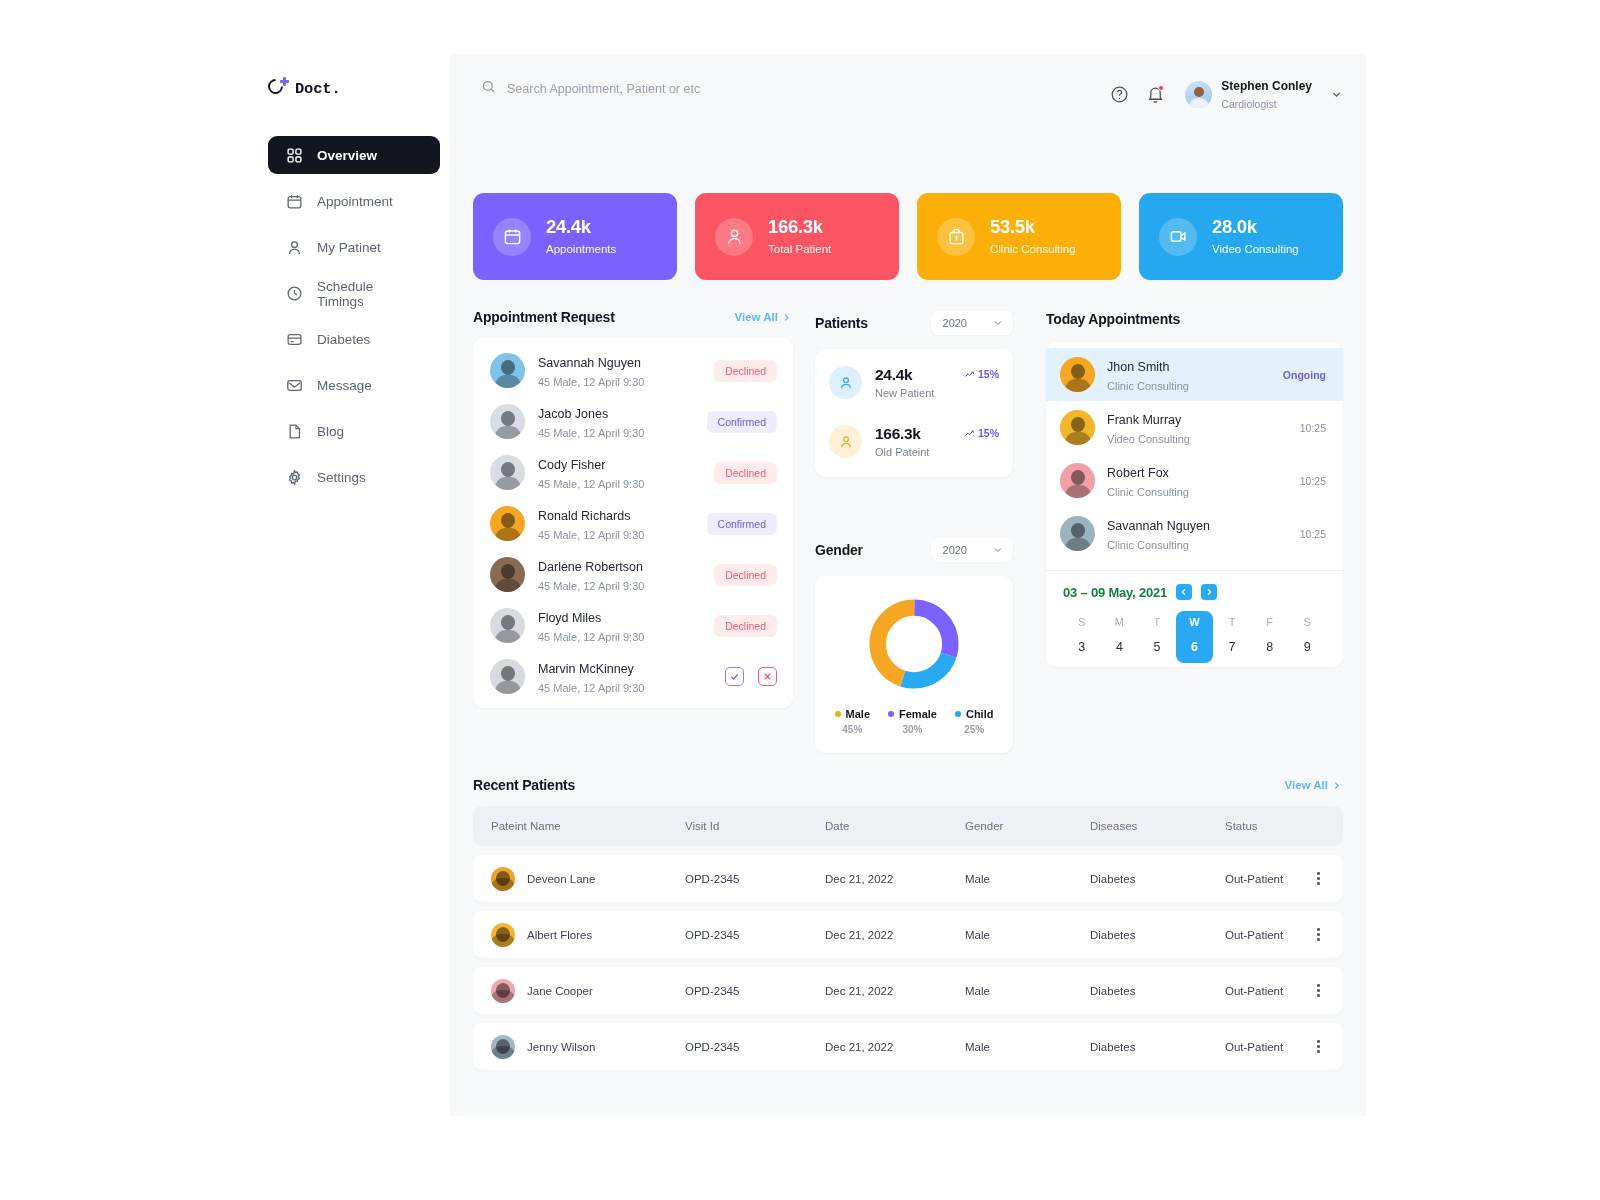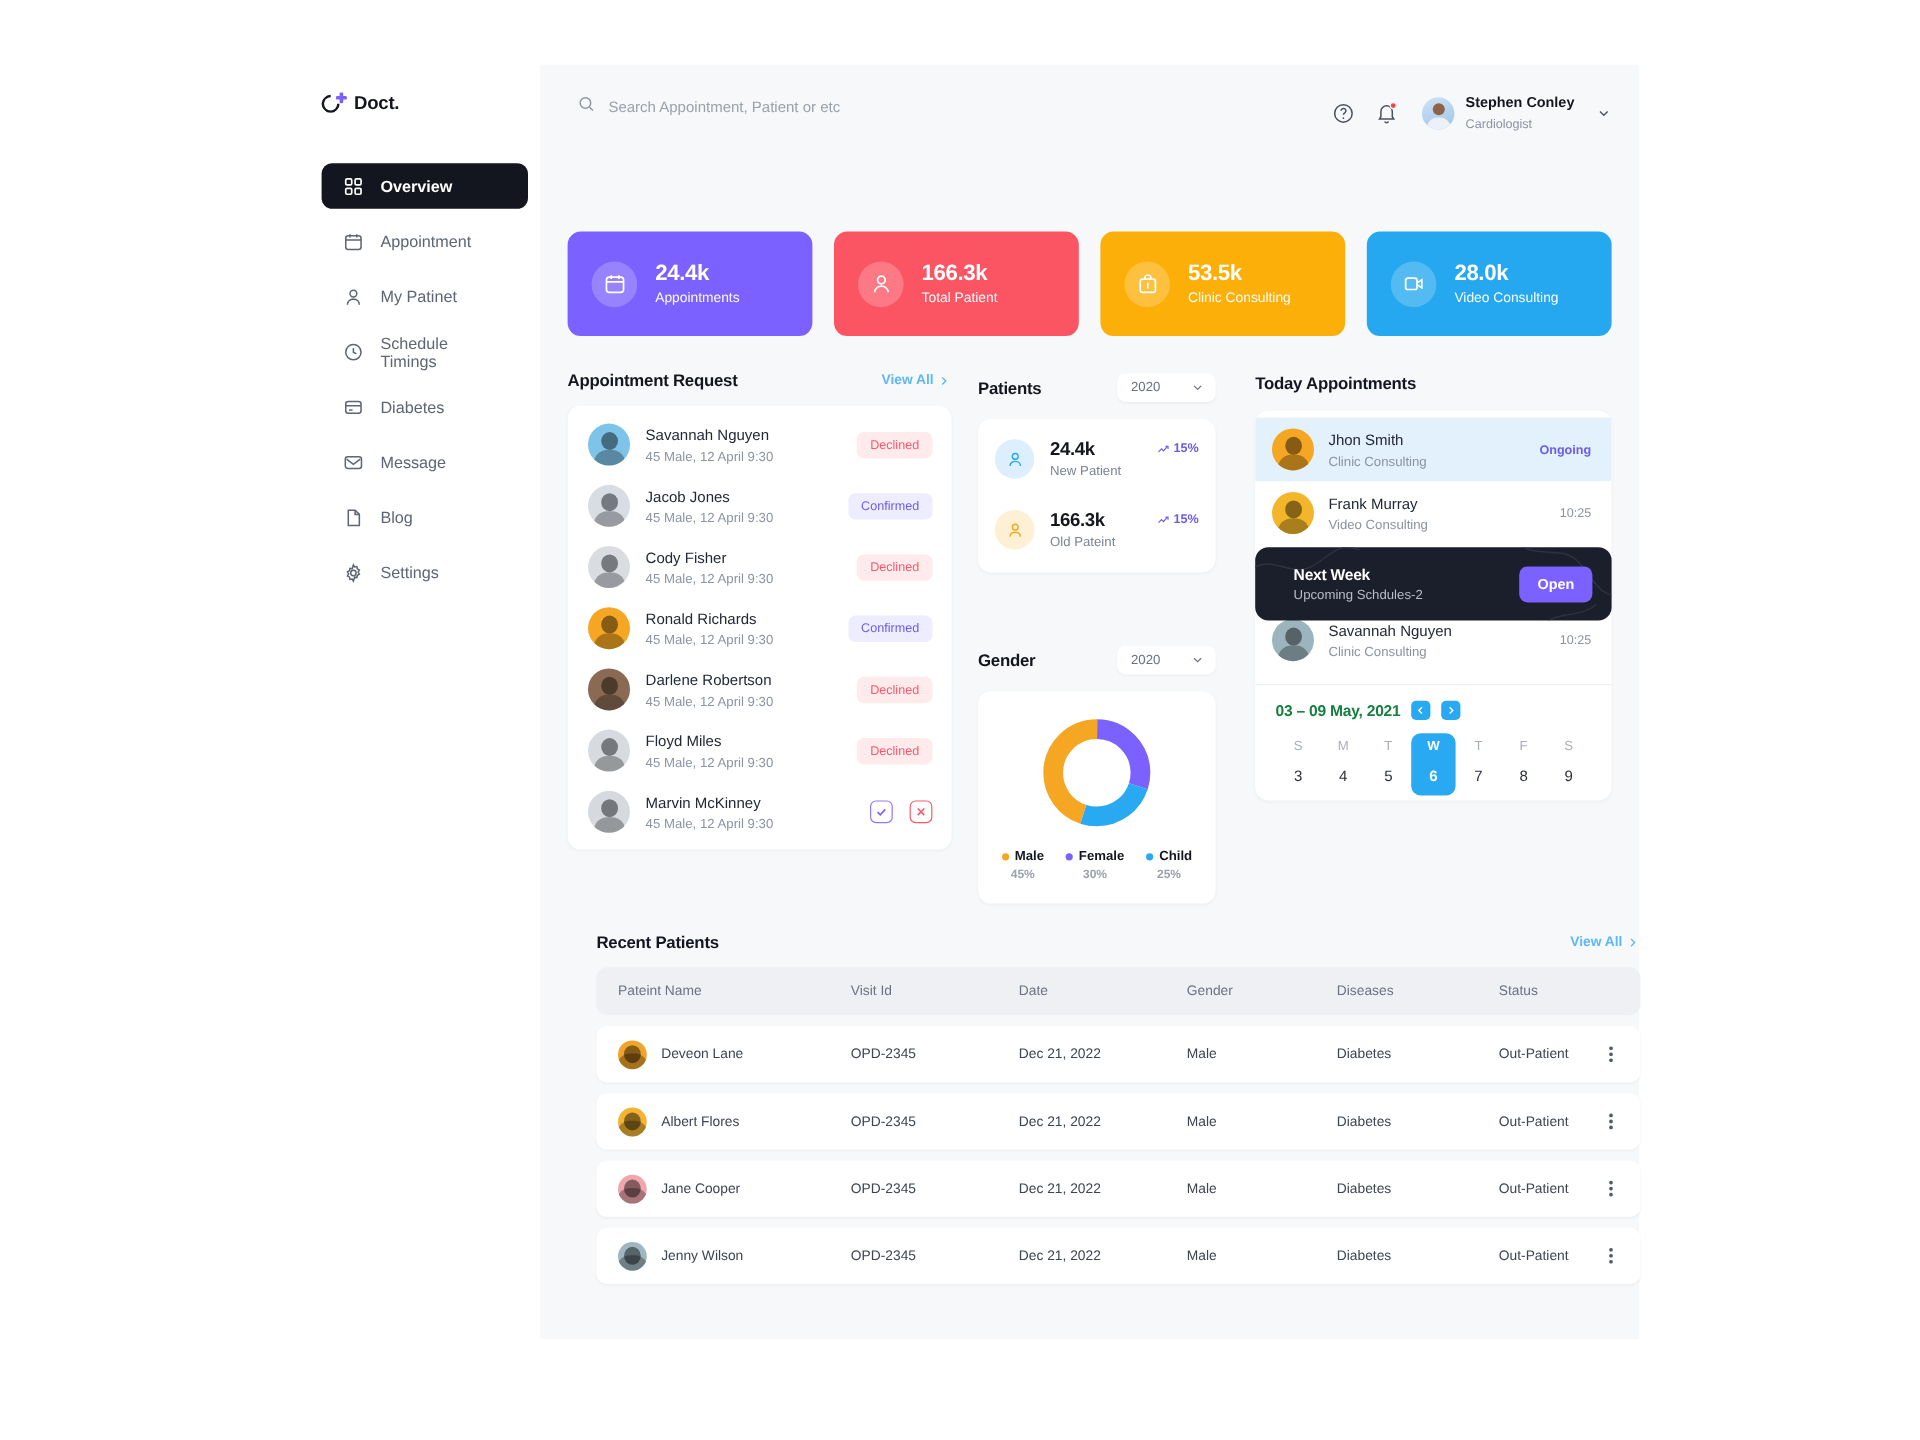--- a/index.html
+++ b/index.html
@@ -17,21 +17,21 @@
   }
 
   
   .sidebar {
     position: absolute; left: 0; top: 0;
     width: 450px; height: 1200px;
     background: #ffffff;
   }
   .logo {
     position: absolute; left: 268px; top: 78px;
-    display: flex; align-items: flex-start; gap: 7px;
+    display: flex; align-items: flex-end; gap: 7px; font-family: Liberation Mono, monospace;
   }
   .logo-mark { position: relative; width: 20px; height: 20px; }
   .logo-c {
     position: absolute; left: 0; top: 1px;
     width: 15px; height: 15px;
     border: 2.6px solid #14161f;
     border-radius: 50%;
     border-top-color: transparent;
     transform: rotate(45deg);
   }
@@ -289,21 +289,21 @@
   .nw-deco { position: absolute; inset: 0; pointer-events: none; }
   .nw-title { font-size: 13px; font-weight: 700; color: #ffffff; letter-spacing: -0.2px; position: relative; }
   .nw-sub { font-size: 11px; color: #b7bdc9; margin-top: 4px; position: relative; }
   .nw-btn {
     background: #7b61ff; color: #ffffff; border: none;
     font-family: inherit; font-size: 12px; font-weight: 700;
     padding: 8px 15px; border-radius: 7px; cursor: pointer; position: relative;
   }
 
   
-  .recent { position: absolute; left: 23px; top: 723px; width: 870px; margin-left: 24px; }
+  .recent { position: absolute; left: 23px; top: 723px; width: 870px; }
   .recent-head {
     display: flex; align-items: center; justify-content: space-between;
     margin-bottom: 13px; padding-right: 2px;
   }
   .tbl-head {
     display: flex; align-items: center;
     background: #eef0f4; border-radius: 9px; height: 40px;
     font-size: 11.5px; color: #6b7280;
   }
   .tbl-row {
@@ -803,32 +803,20 @@
             </div>
             <div class="cal-col">
               <div class="cal-dow">S</div>
               <div class="cal-num">9</div>
             </div>
           </div>
         </div>
       </div>
     </div>
 
-    <div class="nextweek" style="top:402px;">
-      <svg class="nw-deco" viewBox="0 0 297 61" fill="none" stroke="#2c3242" stroke-width="1.2">
-        <path d="M-5 20c18-16 34 6 52-4s20-20 40-14"></path>
-        <path d="M215 -8c14 20 38 6 52 18s18 34 40 30"></path>
-        <path d="M240 66c10-14 30-6 44-18"></path>
-      </svg>
-      <div>
-        <div class="nw-title">Next Week</div>
-        <div class="nw-sub">Upcoming Schdules-2</div>
-      </div>
-      <button class="nw-btn">Open</button>
-    </div>
 
     <div class="recent">
       <div class="recent-head">
         <span class="sec-title">Recent Patients</span>
         <span class="viewall">
           <span>View All</span>
           <svg viewBox="0 0 24 24" fill="none" stroke="currentColor" stroke-width="3">
               <path d="M8.5 4l8 8-8 8"></path>
             </svg>
         </span>

